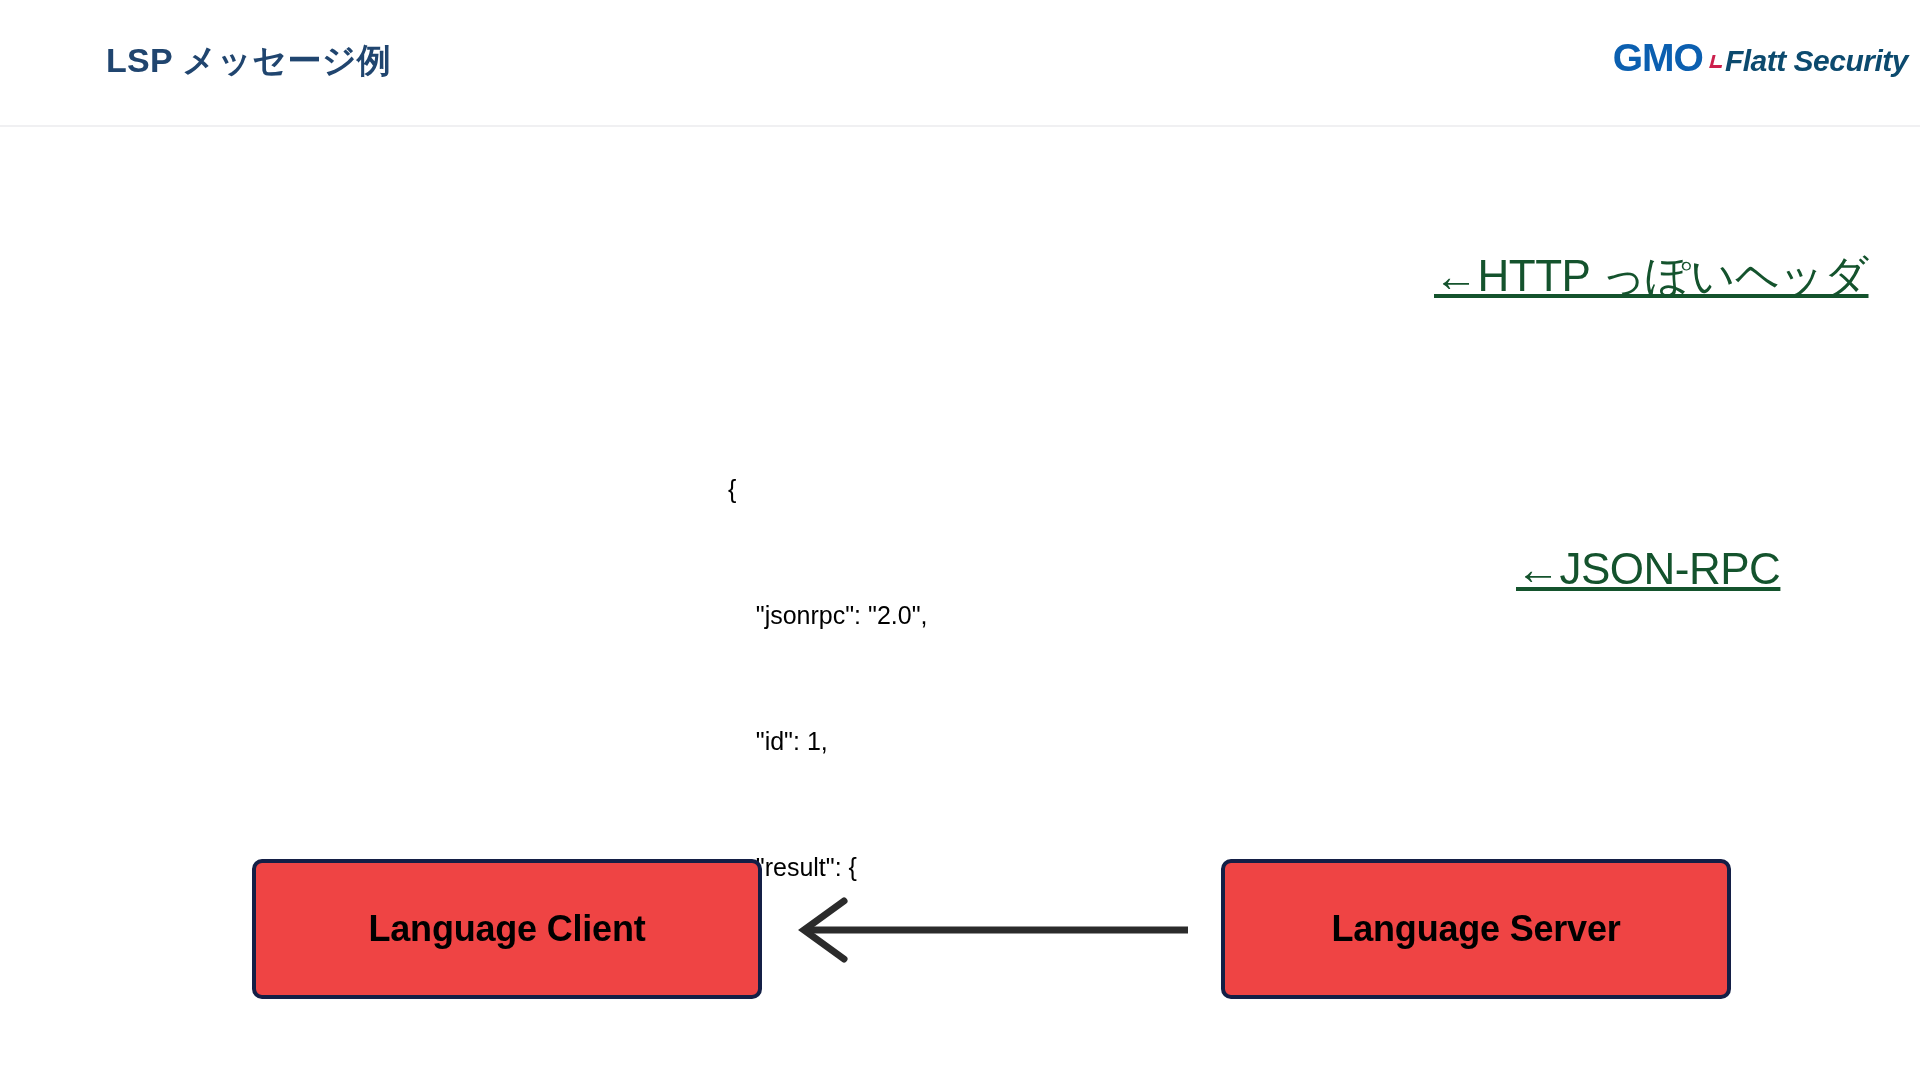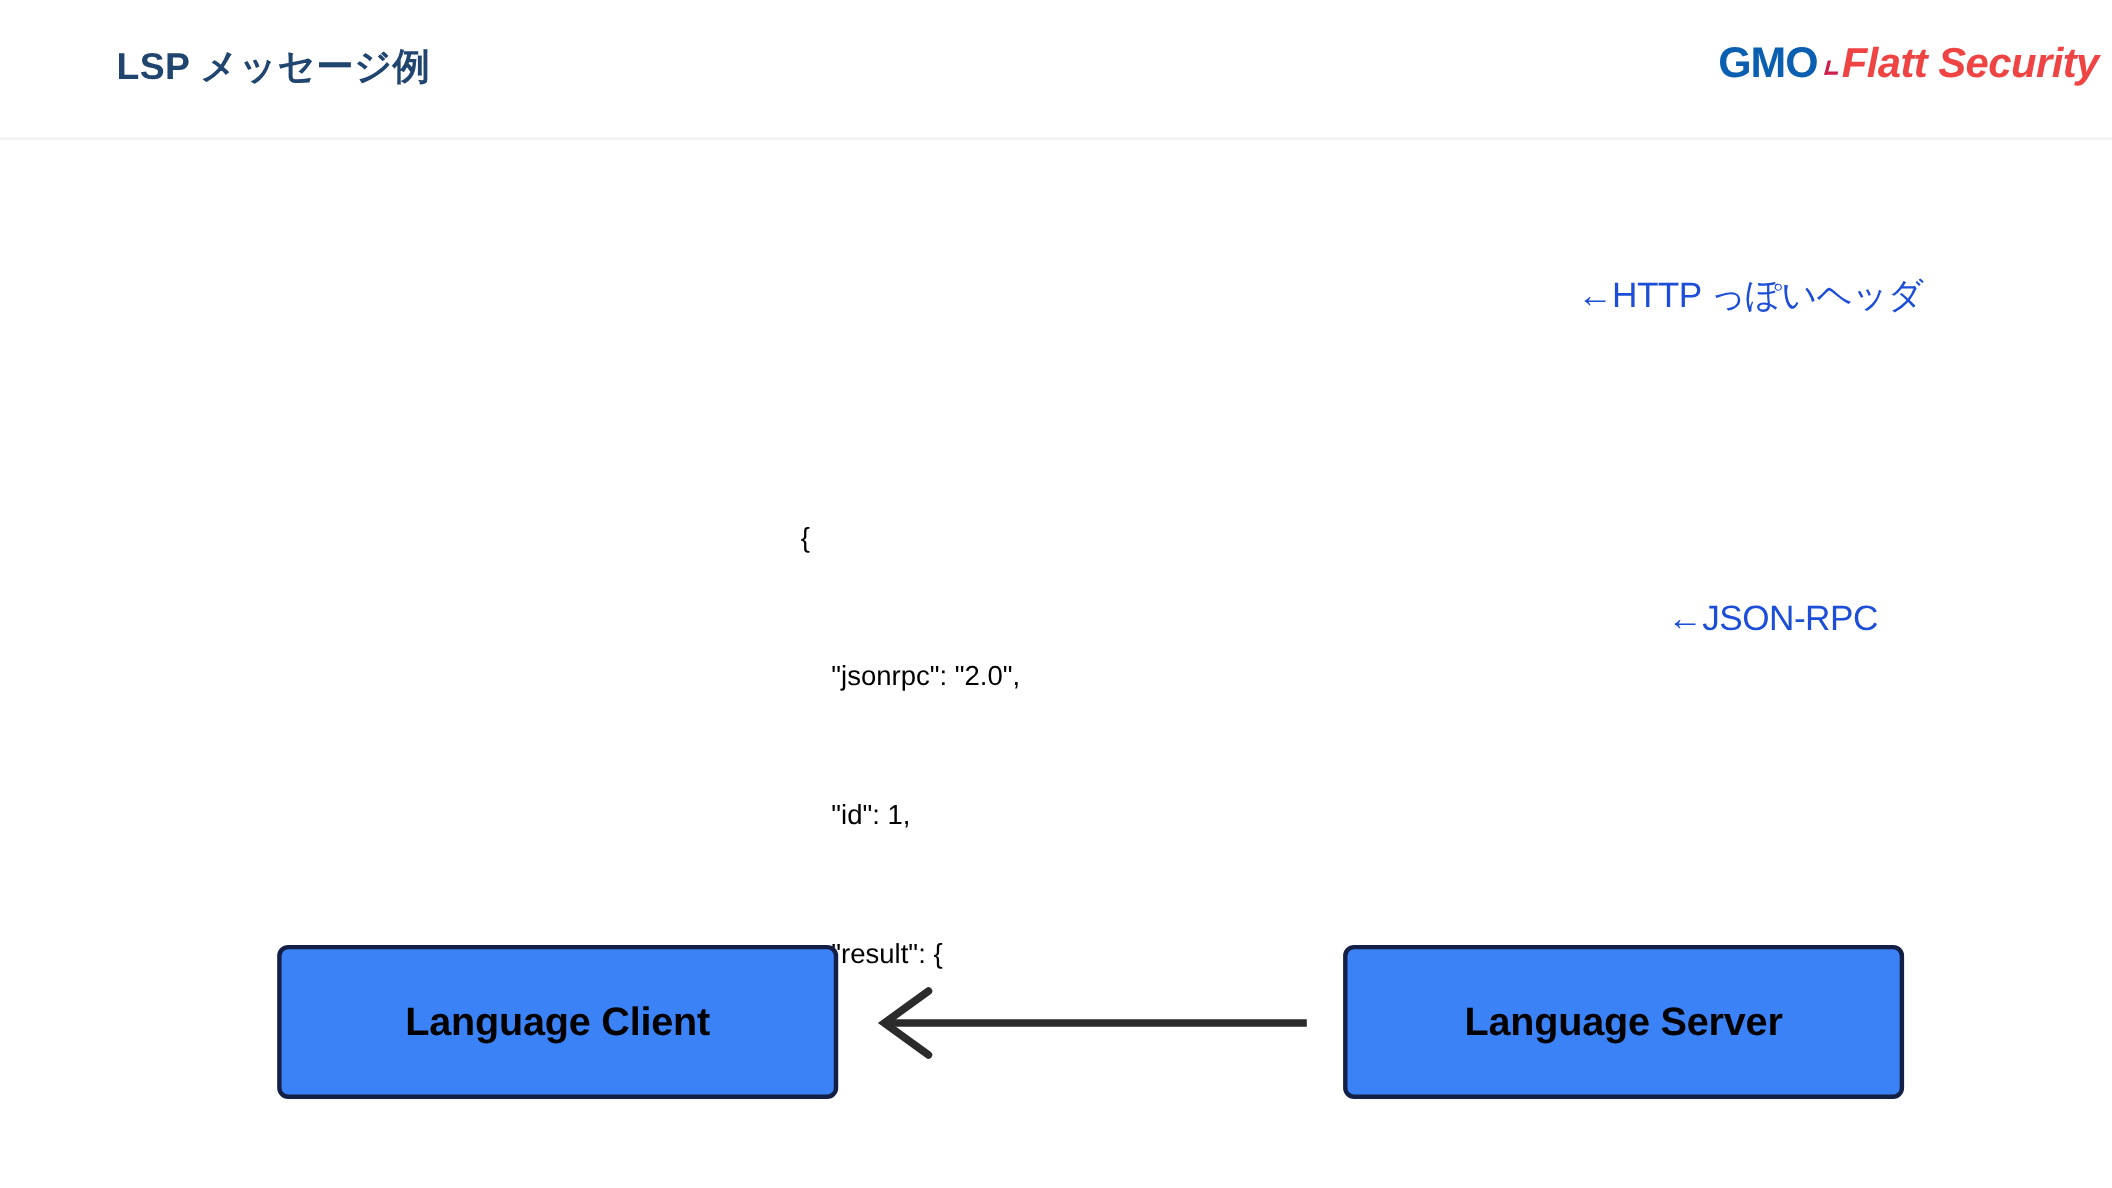--- a/index.html
+++ b/index.html
@@ -81,24 +81,24 @@
     position: absolute;
     left: 2px;
     bottom: 1px;
     width: 9px;
     height: 10px;
     border-left: 3px solid #cc1f4c;
     border-bottom: 3px solid #cc1f4c;
     transform: skewX(-14deg);
   }
   #logo-flatt {
-    font-size: 38px;
+    font-size: 30px;
     font-weight: 700;
     font-style: italic;
-    color: #ef4444;
+    color: #0c4a6e;
     letter-spacing: -0.5px;
     font-family: "Liberation Sans", "DejaVu Sans", sans-serif;
   }
 
   
   #message-block {
     position: absolute;
     left: 728px;
     top: 258px;
     font-family: "Liberation Sans", "DejaVu Sans", sans-serif;
@@ -112,39 +112,40 @@
     min-height: 42px;
   }
   .code-blank {
     height: 34px;
   }
 
   
   .annotation {
     position: absolute;
     font-family: "Liberation Sans", "DejaVu Sans", sans-serif;
-    font-size: 32px;
-    color: #1d4ed8;
+    font-size: 44px;
+    color: #14532d;
     white-space: nowrap;
     letter-spacing: -0.5px;
+    text-decoration: underline;
   }
   #annotation-header {
     left: 1434px;
     top: 247px;
   }
   #annotation-jsonrpc {
     left: 1516px;
     top: 544px;
   }
 
   
   .node-box {
     position: absolute;
     box-sizing: border-box;
-    background: #3b82f6;
+    background: #ef4444;
     border: 4px solid #141f46;
     border-radius: 10px;
     display: flex;
     align-items: center;
     justify-content: center;
   }
   .node-label {
     font-size: 36px;
     font-weight: 700;
     color: #000000;

